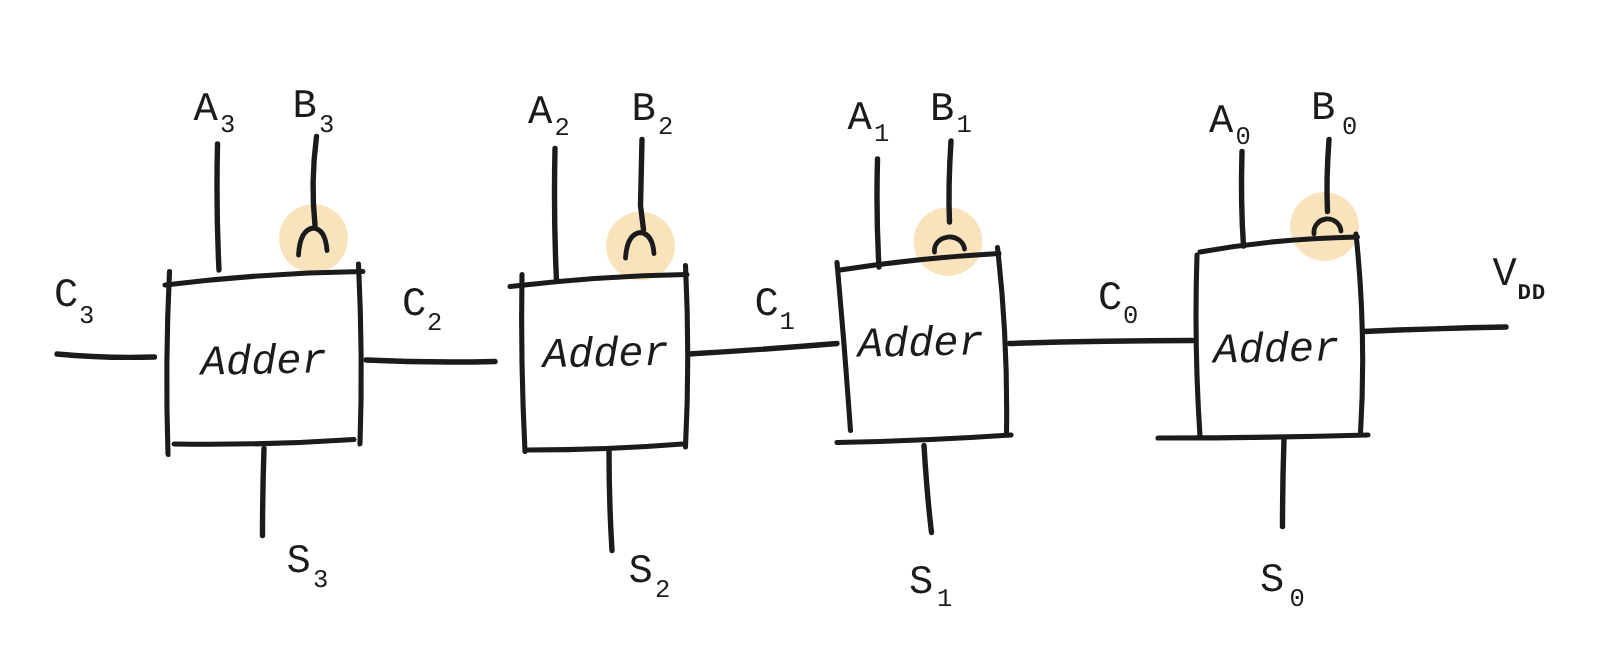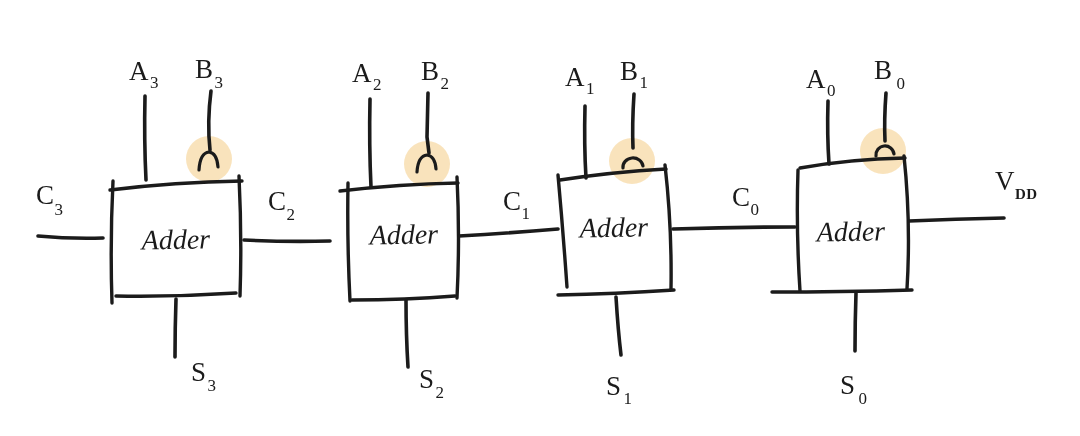--- a/index.html
+++ b/index.html
@@ -1,20 +1,20 @@
 <!DOCTYPE html>
 <html><head>
 <meta charset="utf-8">
 <style>
   html,body{margin:0;padding:0;background:#ffffff;}
   .canvas{
     position:relative;
     width:1080px;height:433px;
     background:#ffffff;
-    font-family:Liberation Serif, serif;
+    font-family:Liberation Mono, monospace;
     overflow:hidden;
   }
   svg{display:block;}
   .ink{fill:none;stroke-width:3.4;stroke-linecap:round;stroke-linejoin:round;}
   .wire{stroke-width:3.6;}
   .bubble{stroke-width:3.2;}
   .lbl{font-size:27px;font-weight:500;letter-spacing:0.5px;}
   .sub{font-size:17px;font-weight:500;}
   .subsm{font-size:15px;font-weight:600;letter-spacing:0.5px;}
   .blockname{font-size:28px;font-style:italic;font-weight:500;text-anchor:middle;}

